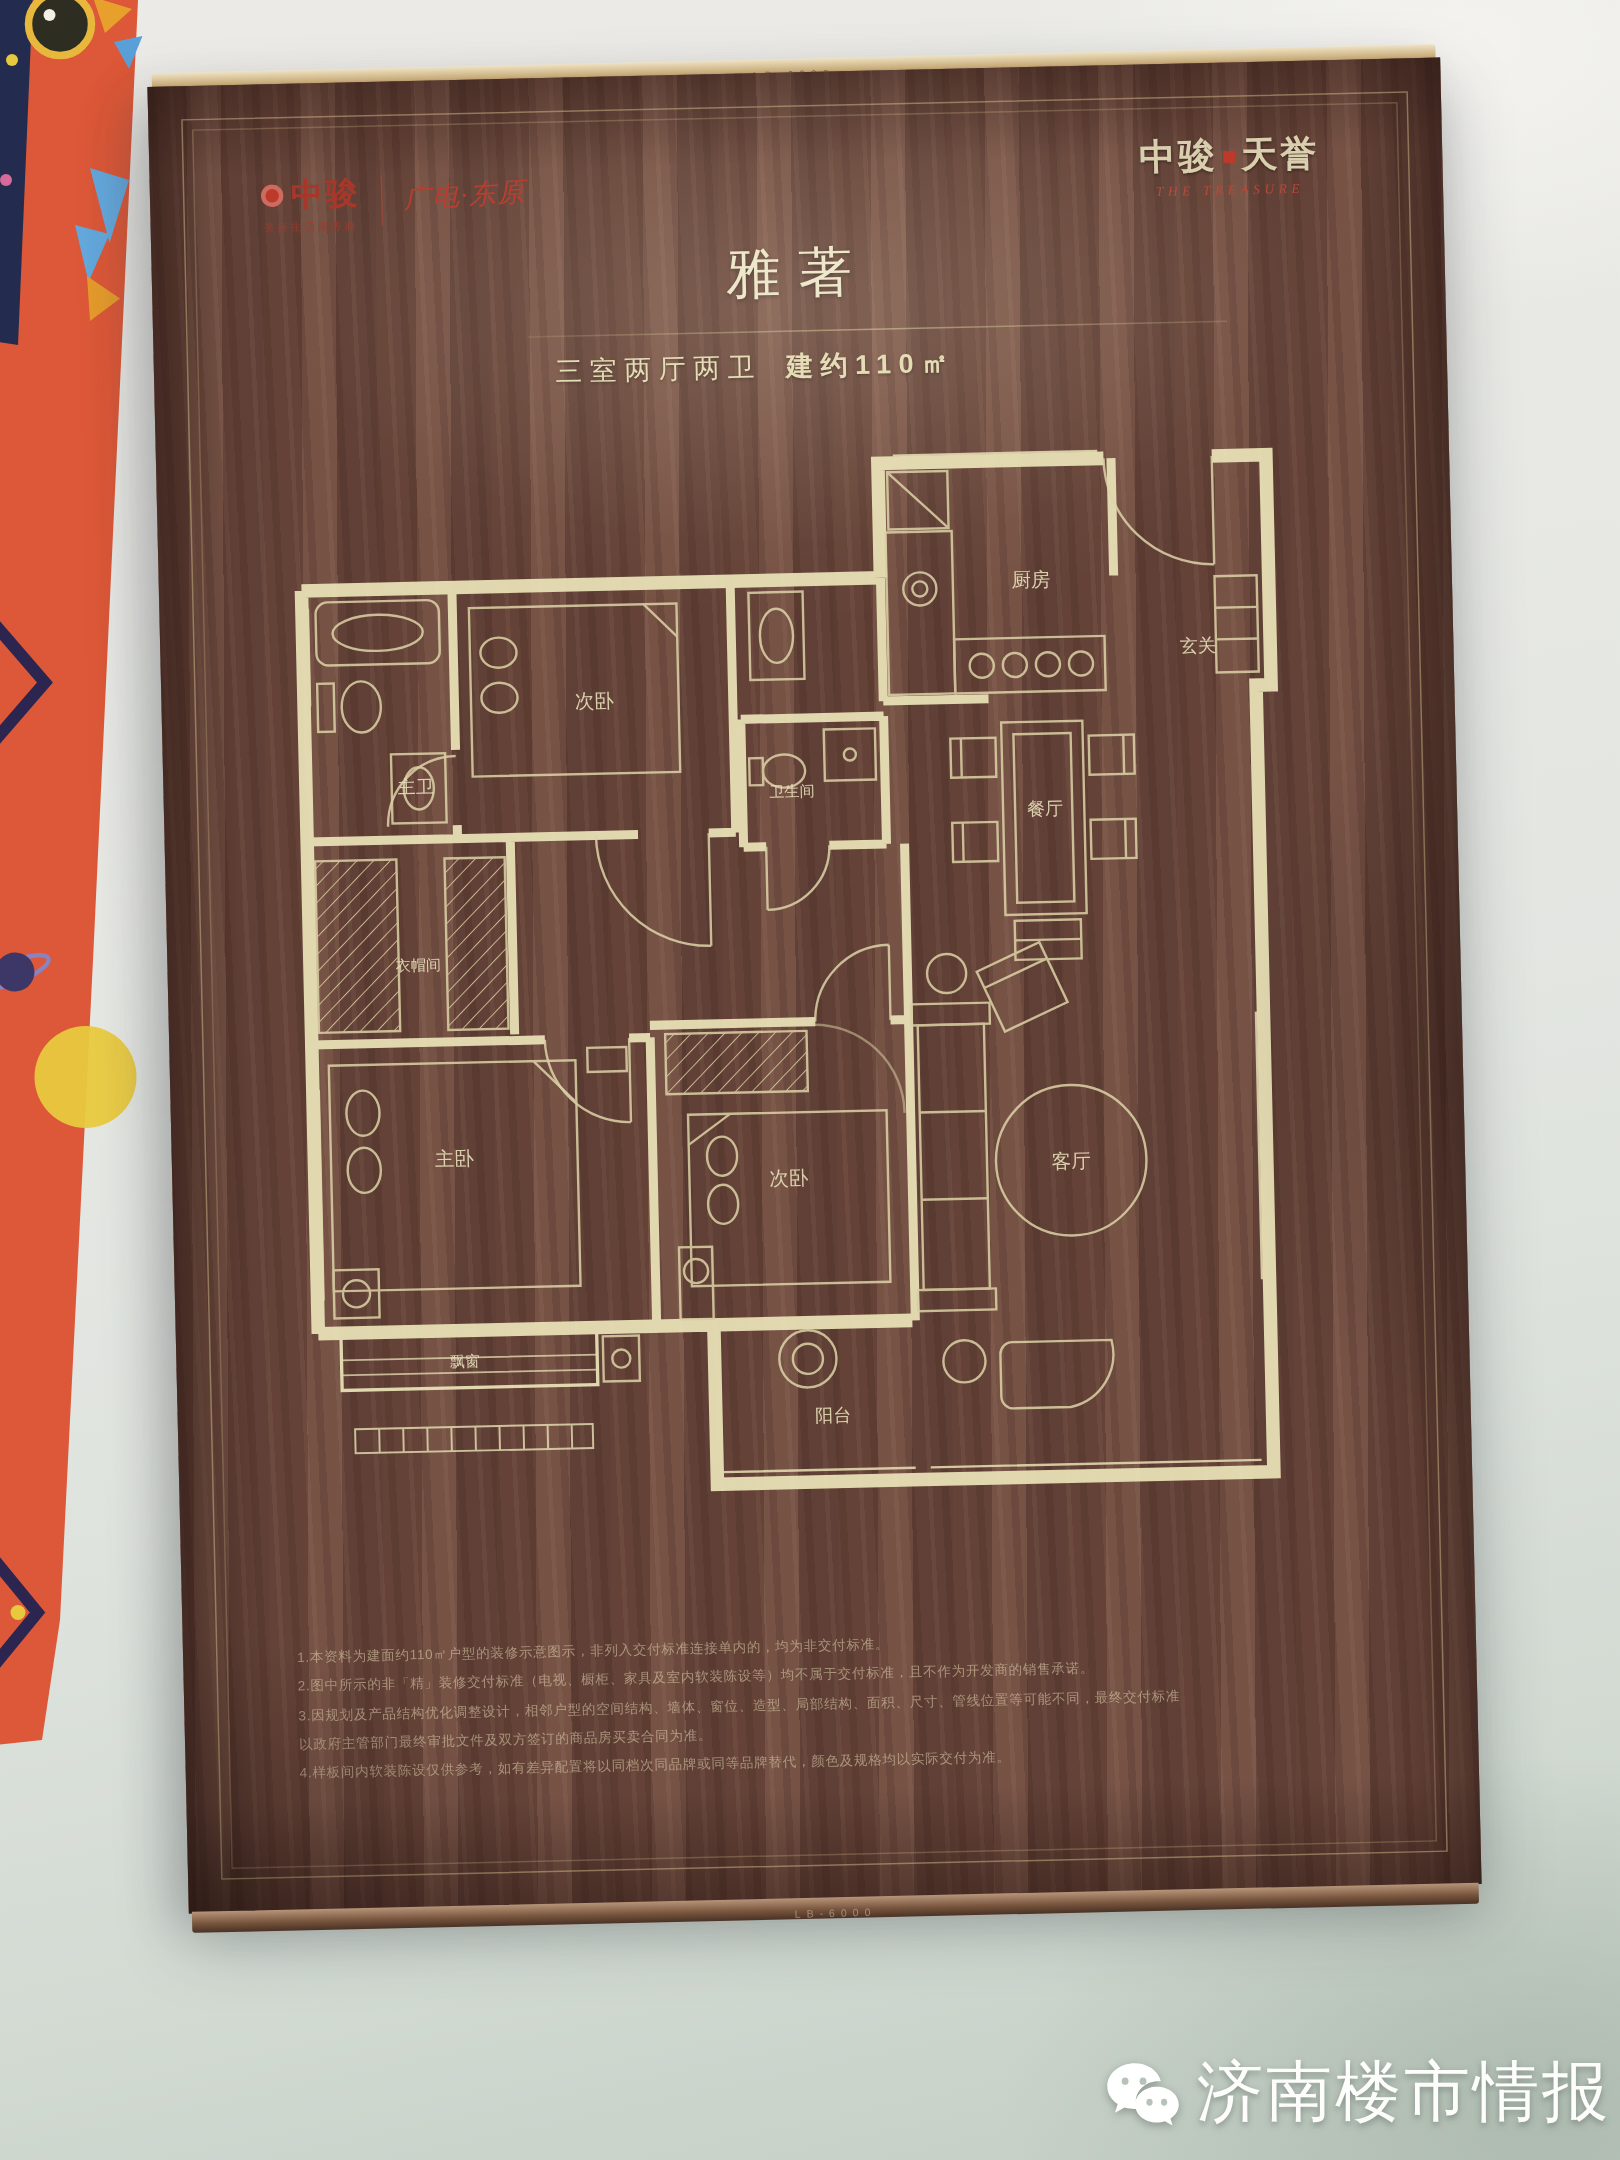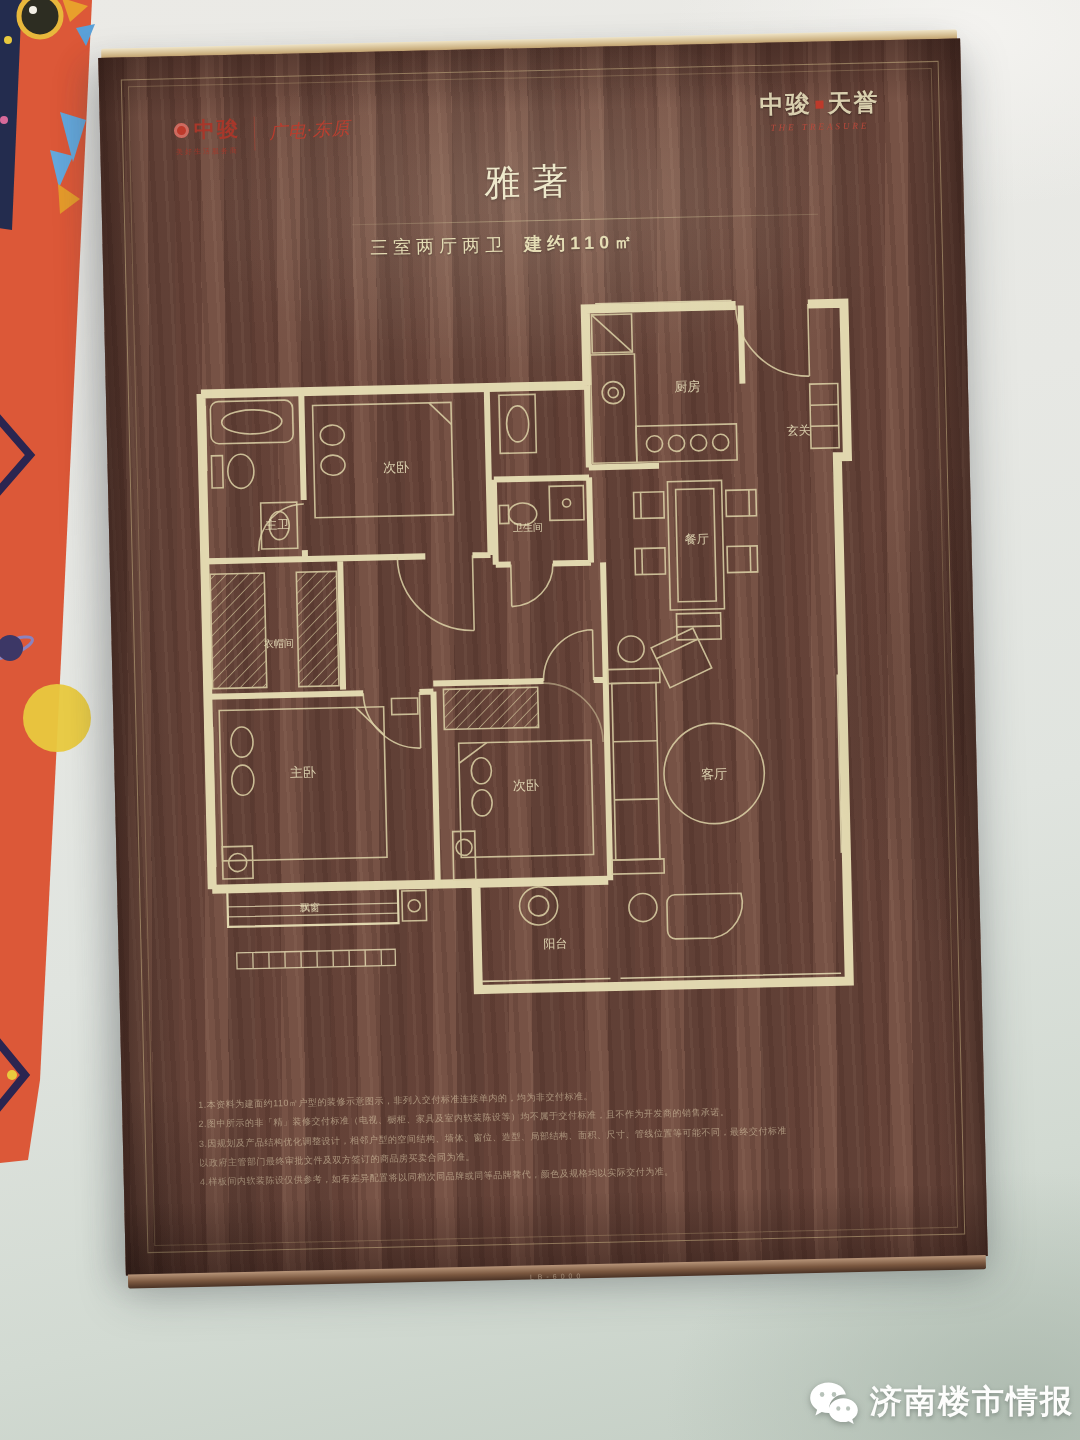--- a/index.html
+++ b/index.html
@@ -61,21 +61,21 @@
   .subtitle .area{margin-left:16px;font-weight:bold;}
   
   .plan{position:absolute;left:90px;top:250px;width:692px;height:702px;opacity:.95;}
   .plan *{vector-effect:none;}
   .plan text{font-family:"DejaVu Sans","Liberation Sans",sans-serif;fill:#efe8c2;opacity:.9;}
   
   .notes{position:absolute;left:76px;top:1040px;width:680px;font-size:9px;line-height:2.15;
     color:rgba(233,221,185,.52);letter-spacing:.5px;}
   
   .watermark{position:absolute;right:6px;bottom:16px;display:flex;align-items:center;gap:10px;}
-  .wm-text{font-size:32px;font-weight:bold;color:#fdfdfc;letter-spacing:2px;
+  .wm-text{font-size:44px;font-weight:normal;color:#fdfdfc;letter-spacing:2px;
     text-shadow:0 2px 4px rgba(90,100,92,.55);}
   .wx{width:52px;height:44px;filter:drop-shadow(0 2px 3px rgba(90,100,92,.5));}
 </style>
 </head>
 <body>
 
 <div class="stage">
 
   <svg class="deco" viewBox="0 0 120 1440">
     <polygon points="0,0 92,0 62,640 40,1080 28,1160 0,1163" fill="#dc5838"></polygon>

